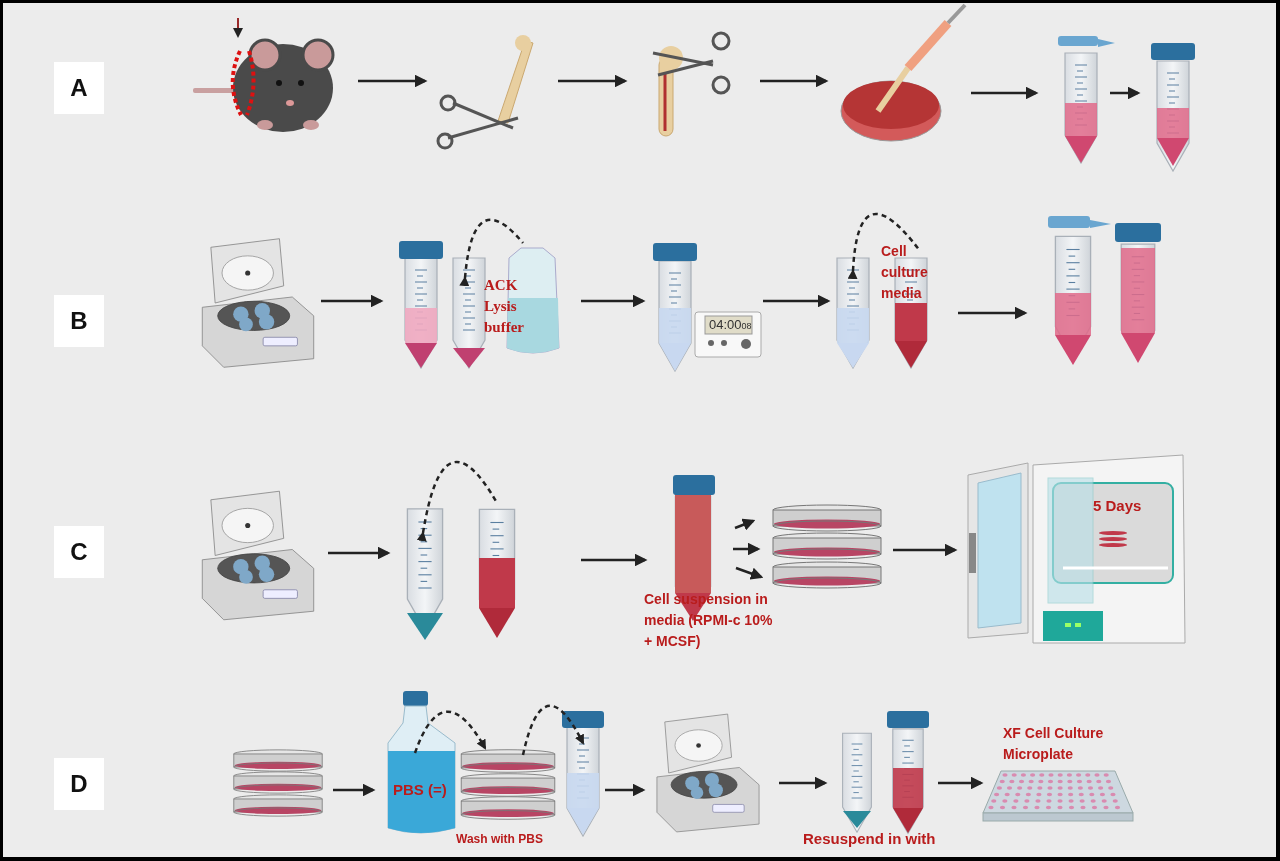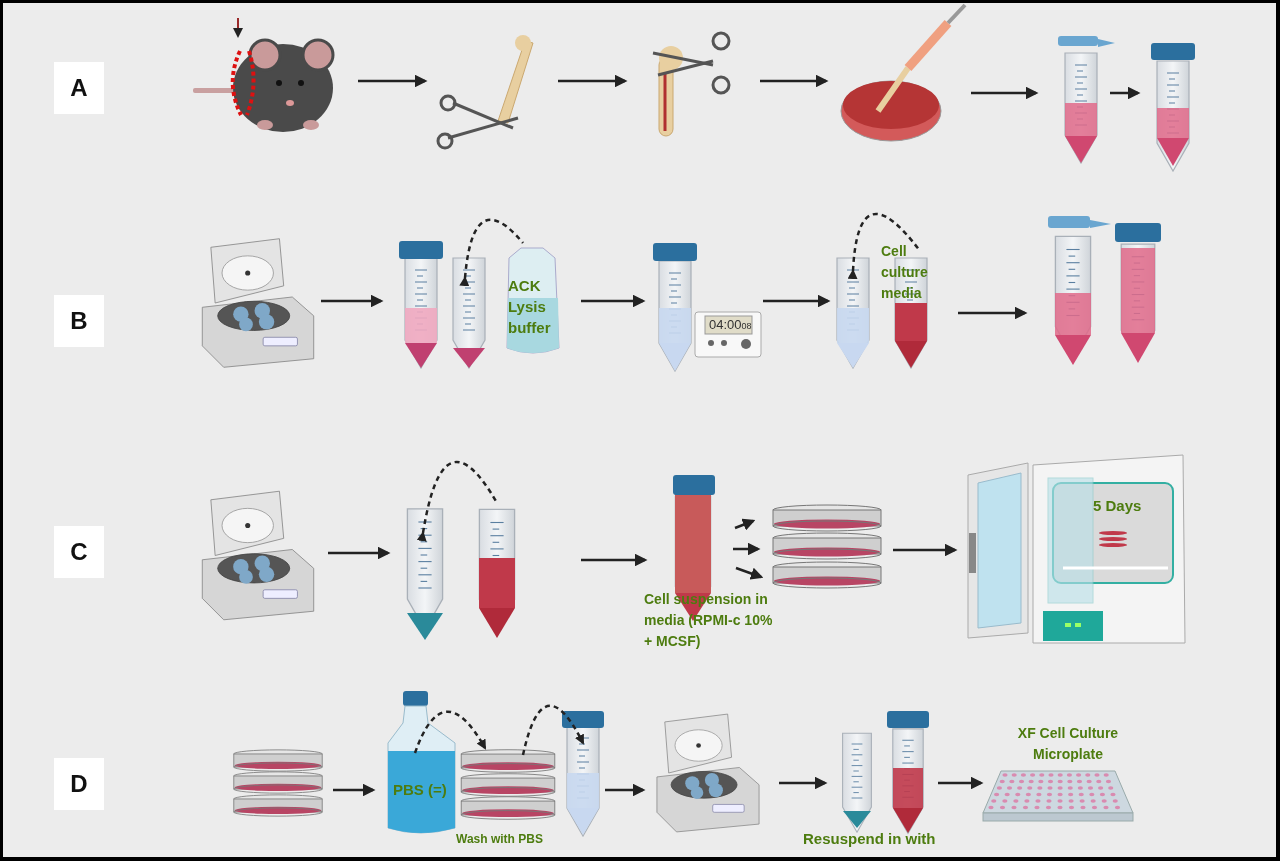--- a/index.html
+++ b/index.html
@@ -1,19 +1,19 @@
 <!DOCTYPE html>
 <html><head>
 <meta charset="utf-8">
 <style>
   html, body { margin:0; padding:0; }
   body { width:1280px; height:861px; background:#000; font-family:"Liberation Sans", sans-serif; overflow:hidden; }
   #canvas { position:absolute; left:3px; top:3px; width:1273px; height:854px; background:#ececec; overflow:hidden; }
   .label-box { position:absolute; width:50px; height:52px; background:#fff; display:flex; align-items:center; justify-content:center; font-weight:bold; font-size:24px; color:#111; }
-  .txt { position:absolute; font-weight:bold; color:#4d7c0f; font-size:15px; line-height:20px; }
+  .txt { position:absolute; font-weight:bold; color:#b91c1c; font-size:15px; line-height:20px; }
   svg.scene { position:absolute; left:0; top:0; }
   .arrow-line { stroke:#222; stroke-width:2.5; }
 </style>
 </head>
 <body>
 
 <div id="canvas">
 
   <div class="label-box" style="left:51px;top:59px;">A</div>
   <div class="label-box" style="left:51px;top:292px;">B</div>
@@ -341,24 +341,24 @@
             <ellipse cx="1068.5" cy="804.5" rx="2.6" ry="1.8" fill="#d98bb0"></ellipse>
             <ellipse cx="1080" cy="804.5" rx="2.6" ry="1.8" fill="#d98bb0"></ellipse>
             <ellipse cx="1091.5" cy="804.5" rx="2.6" ry="1.8" fill="#d98bb0"></ellipse>
             <ellipse cx="1103" cy="804.5" rx="2.6" ry="1.8" fill="#d98bb0"></ellipse>
             <ellipse cx="1114.5" cy="804.5" rx="2.6" ry="1.8" fill="#d98bb0"></ellipse>
           </g>
       </g>
     </g>
   </svg>
 
-  <div class="txt" style="left:505px;top:272px;width:55px;font-size:15px;line-height:21px;">ACK Lysis buffer</div>
+  <div class="txt" style="left:481px;top:272px;width:55px;font-size:15px;line-height:21px;font-family:Liberation Serif, serif;">ACK Lysis buffer</div>
   <div style="position:absolute;left:706px;top:314px;font-size:13px;color:#333;">
     <span>04:00</span><span style="font-size:9px;">08</span>
   </div>
   <div class="txt" style="left:878px;top:238px;width:60px;font-size:14px;line-height:21px;">Cell culture media</div>
   <div class="txt" style="left:641px;top:586px;width:140px;font-size:14px;line-height:21px;">Cell suspension in media (RPMI-c 10% + MCSF)</div>
   <div class="txt" style="left:1090px;top:493px;font-size:15px;">5 Days</div>
   <div class="txt" style="left:390px;top:777px;font-size:15px;">PBS (=)</div>
   <div class="txt" style="left:453px;top:826px;font-size:12px;">Wash with PBS</div>
   <div class="txt" style="left:800px;top:826px;font-size:15px;">Resuspend in with</div>
-  <div class="txt" style="left:1000px;top:720px;width:130px;text-align:center;font-size:14px;line-height:21px;">XF Cell Culture Microplate</div>
+  <div class="txt" style="left:1000px;top:720px;width:130px;text-align:left;font-size:14px;line-height:21px;">XF Cell Culture Microplate</div>
 </div>
 
 </body></html>

